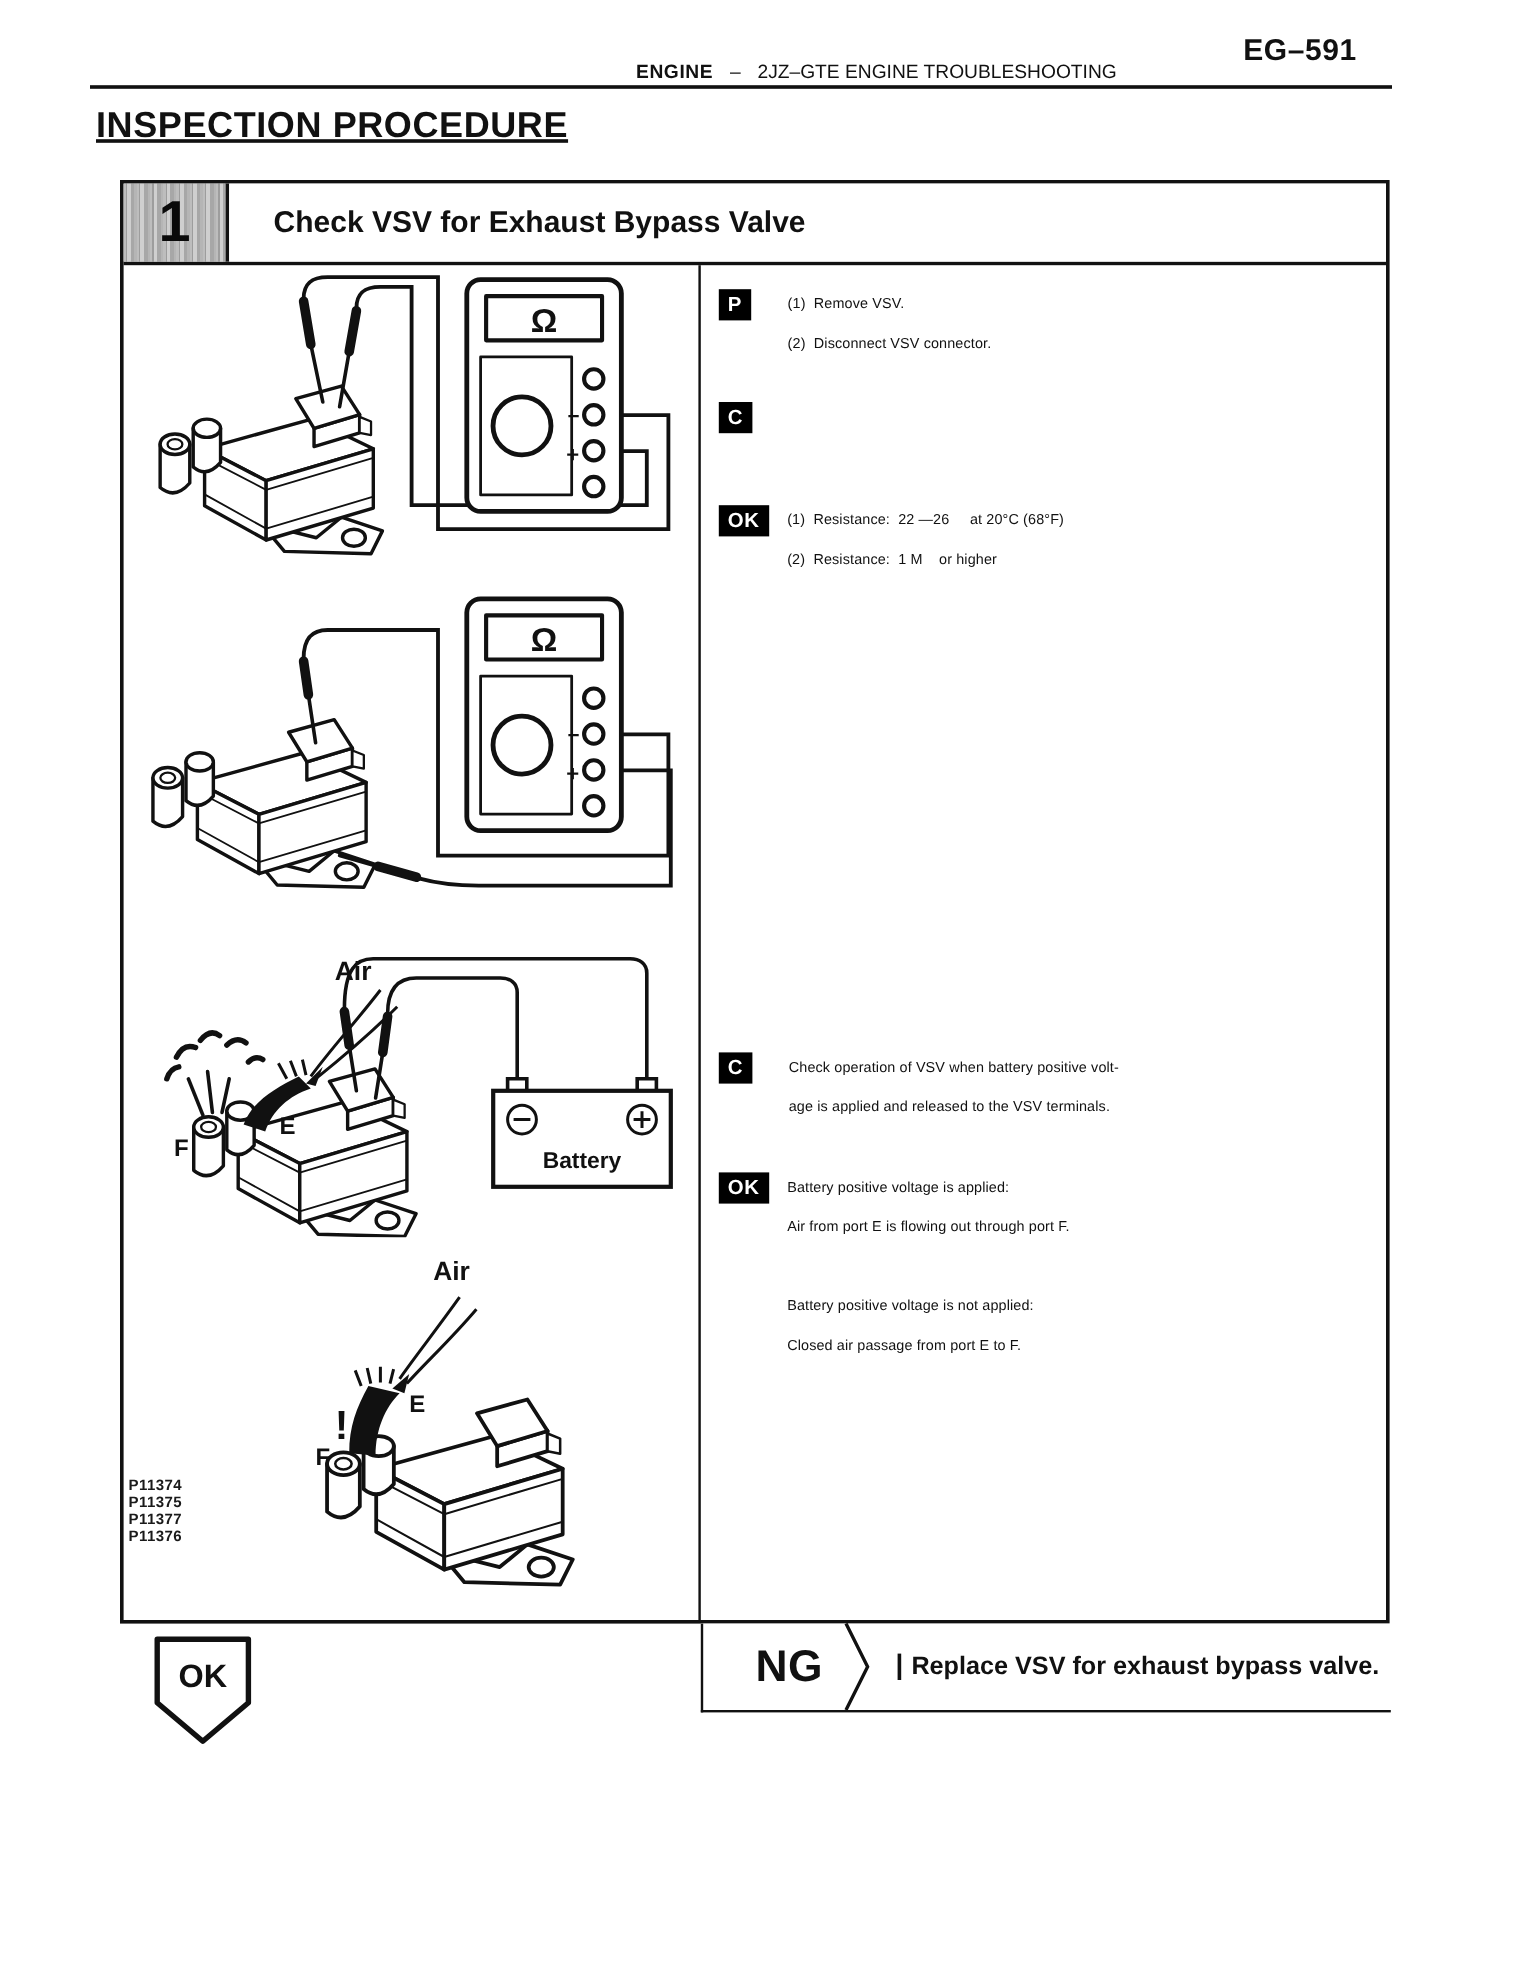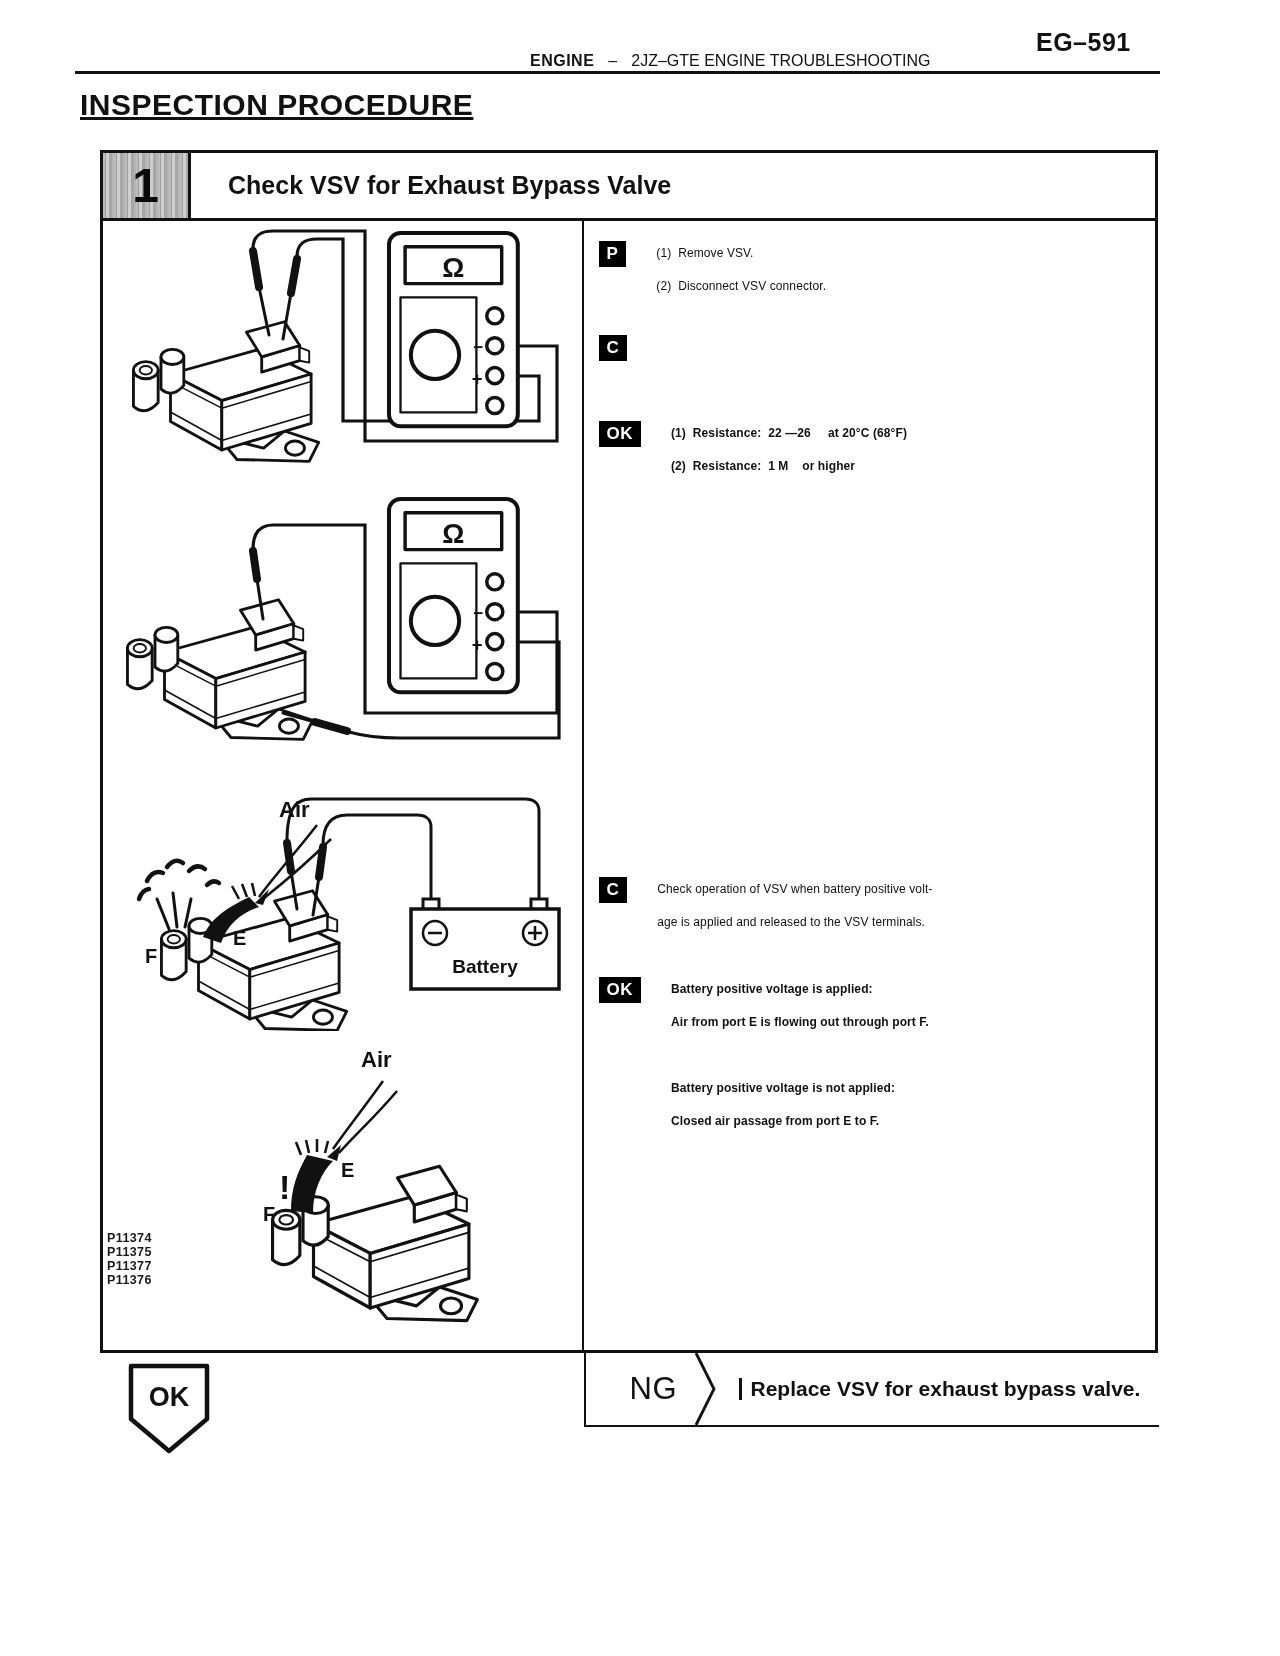--- a/index.html
+++ b/index.html
@@ -34,39 +34,39 @@
   
   .tblock { position:absolute; left:12px; right:8px; display:flex; align-items:flex-start; }
   .badge {
     flex:0 0 auto; background:#000; color:#fff; font-weight:bold;
     font-size:17px; line-height:21px; padding:2px 8px 3px; margin-top:4px; letter-spacing:.5px;
   }
   .tblock .txt {
     margin-left:30px; flex:1; font-size:12px; line-height:33px;
     white-space:pre-wrap; letter-spacing:.1px;
   }
-  .tblock.bold .txt { font-weight:bold; }
+  .tblock.bold .txt { font-weight:normal;margin-left:15px; }
 
   
   .diag { position:absolute; left:8px; }
   svg text { font-family:"Liberation Sans", sans-serif; }
   .codes {
     position:absolute; left:4px; top:1010px;
     font-size:12.5px; font-weight:bold; line-height:14px;
     letter-spacing:.4px; white-space:pre; color:#1a1a1a;
   }
 
   
   .ok-arrow { top:1362px; left:126px; }
   .ng-strip {
     top:1353px; left:583.5px; width:575px; height:74px;
     border-left:2.5px solid #111; border-bottom:2.5px solid #111;
     display:flex; align-items:center; background:#fff;
   }
-  .ng-label { margin-left:44px; font-size:31px; font-weight:normal; letter-spacing:.5px; }
+  .ng-label { margin-left:44px; font-size:37px; font-weight:bold; letter-spacing:.5px; }
   .ng-chevron { margin-left:16px; }
   .artifact-bar { width:2.5px; height:22px; background:#111; margin-left:20px; }
   .ng-action { margin-left:9px; font-size:21px; font-weight:bold; }
 </style>
 </head>
 <body>
 
 <svg width="0" height="0" style="position:absolute" aria-hidden="true">
   <defs>
     <g id="vsv" stroke="#111" stroke-width="3" fill="#fff" stroke-linejoin="round" stroke-linecap="round">

